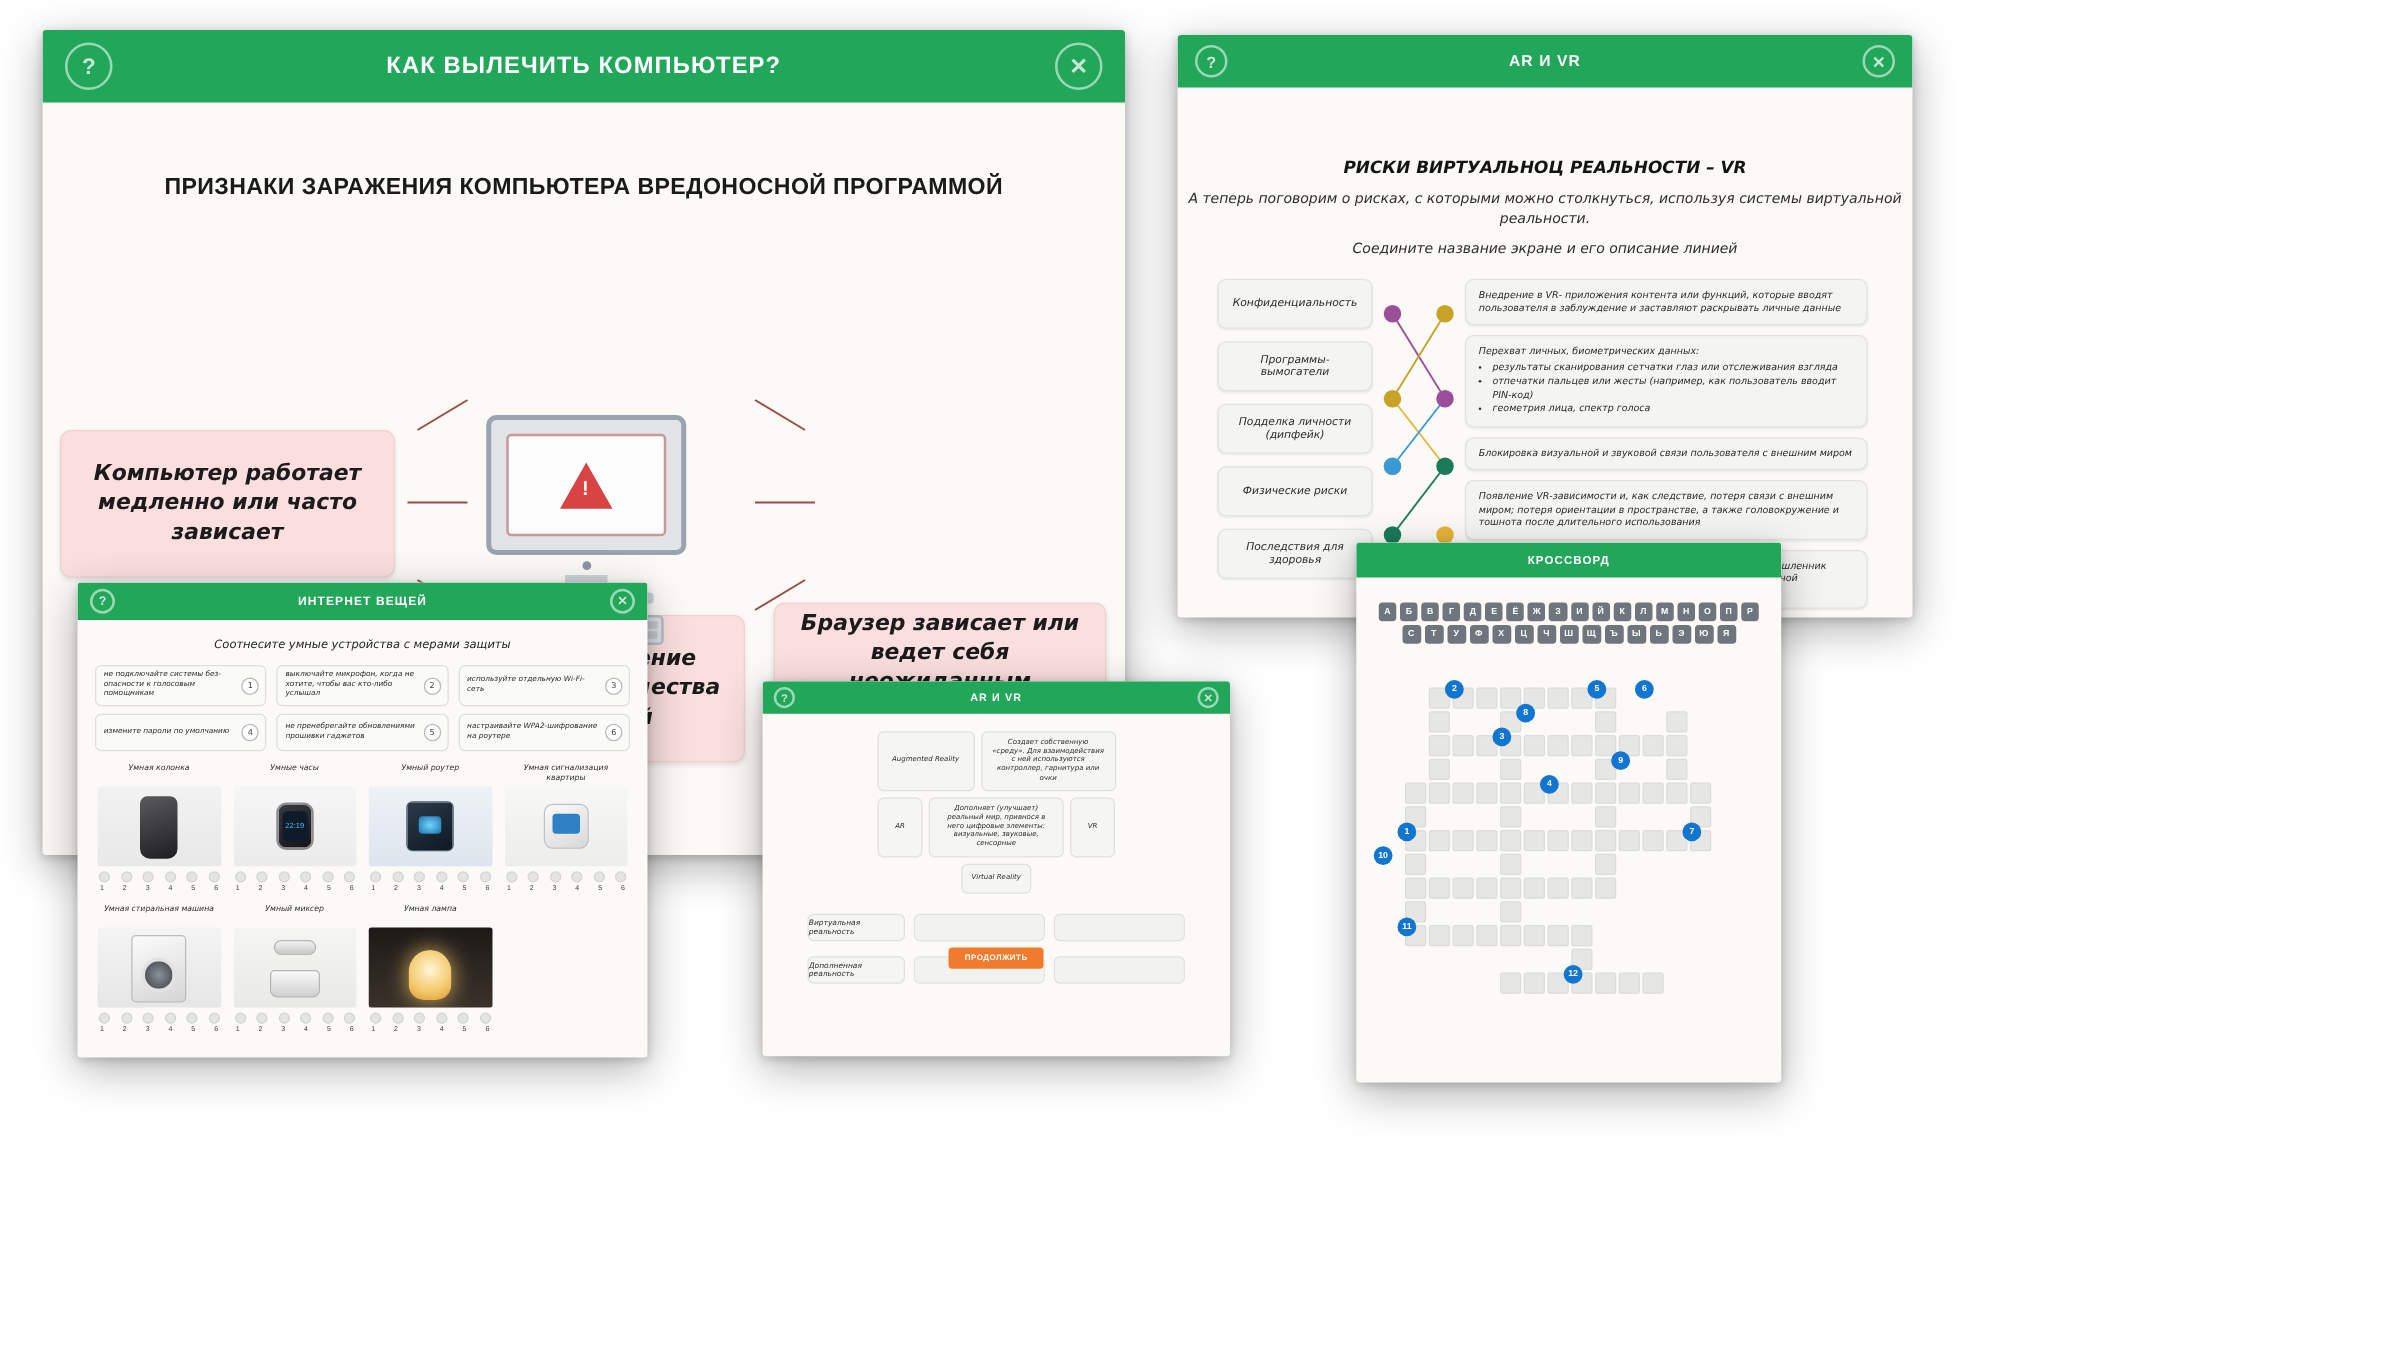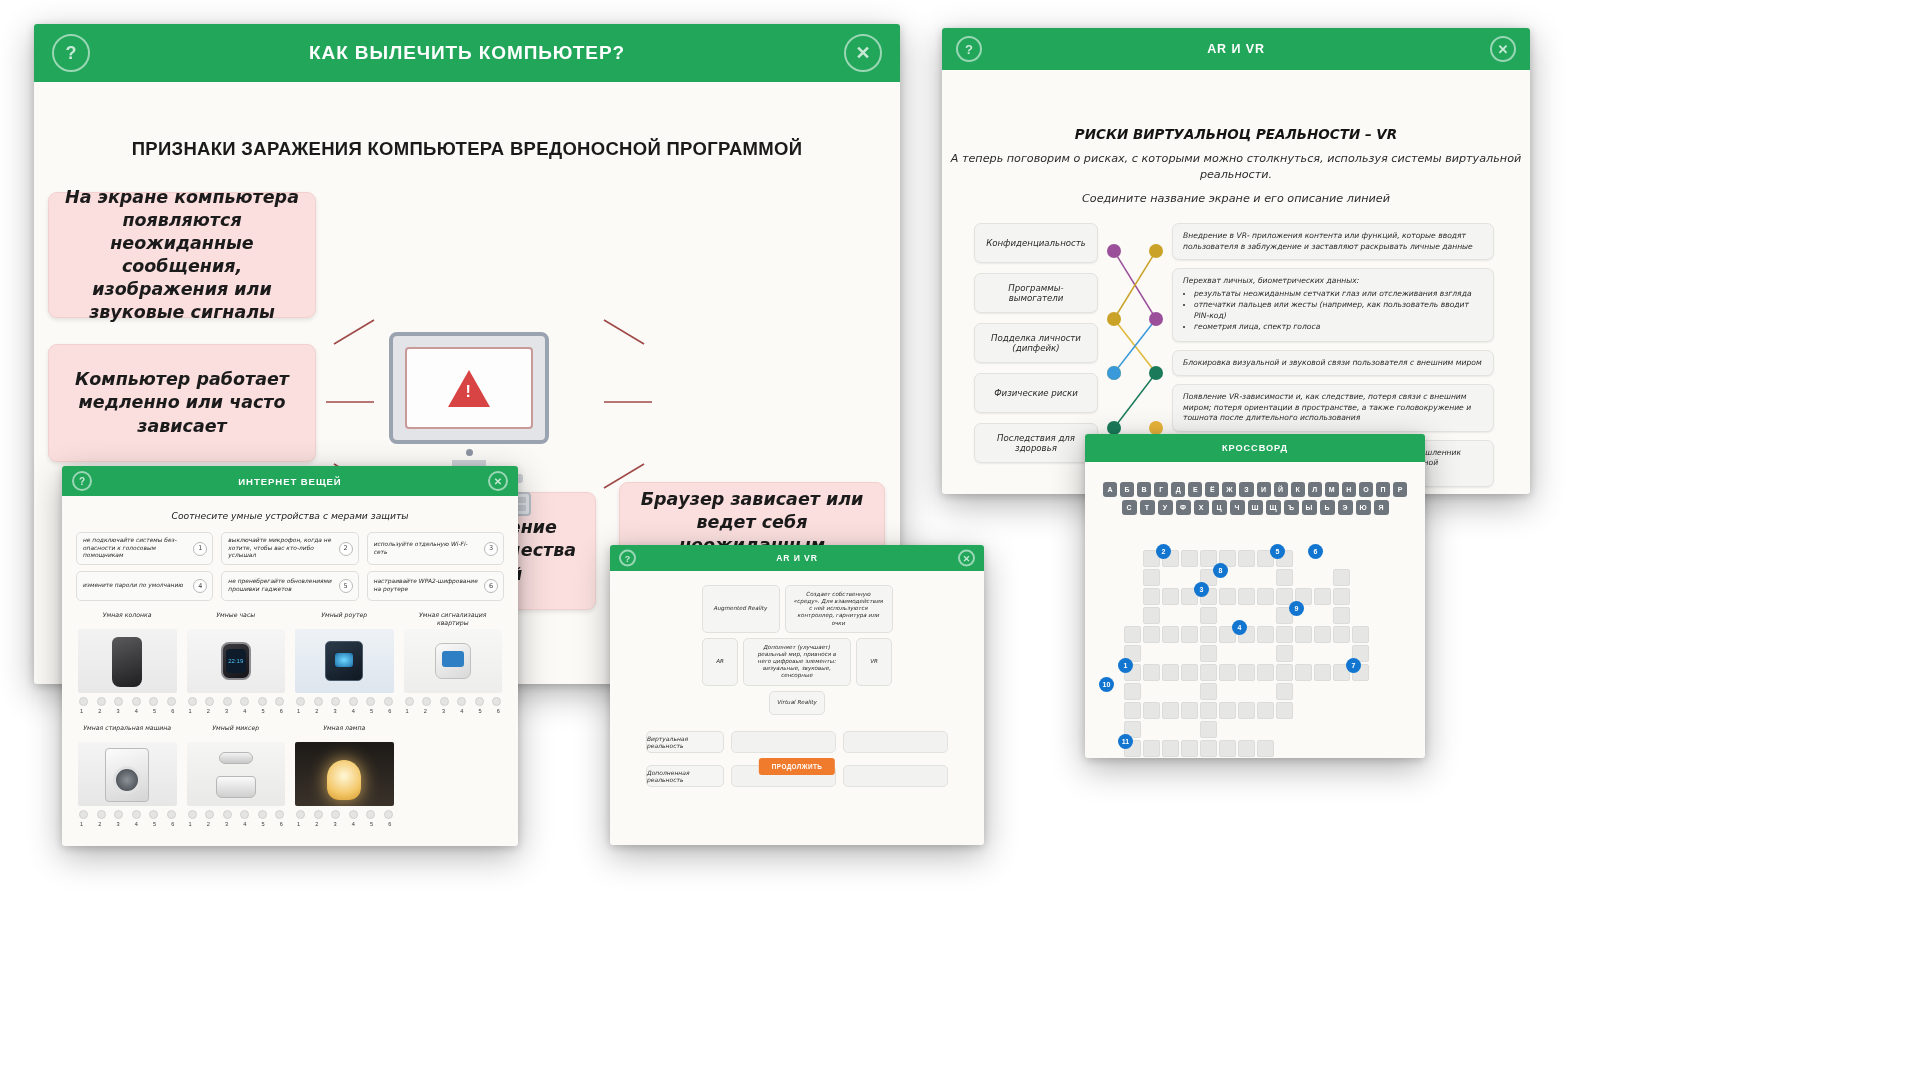--- a/index.html
+++ b/index.html
@@ -350,21 +350,21 @@
   }
   .btn-continue {
     position: absolute; left: 50%; bottom: 12px; transform: translateX(-50%);
     background: #f07b2d; color: #fff; border: none; border-radius: 3px;
     padding: 5px 13px; font-size: 6.4px; font-weight: bold;
     letter-spacing: .4px; cursor: pointer;
     font-family: "Liberation Sans", sans-serif;
   }
 
   
-  #win-cross { left: 1085px; top: 434px; width: 340px; height: 324px; }
+  #win-cross { left: 1085px; top: 434px; width: 340px; height: 432px; }
   #win-cross .win-bar { height: 28px; }
   #win-cross .win-title { font-size: 9.2px; }
   .kb-rows { padding: 20px 18px 0; }
   .kb-row { display: flex; justify-content: center; gap: 3px; margin-bottom: 3px; }
   .kb-key {
     width: 15px; height: 15px; border-radius: 3px;
     background: #6f757c; color: #fff;
     display: flex; align-items: center; justify-content: center;
     font-size: 7px; font-weight: bold; cursor: pointer;
     font-family: "Liberation Sans", sans-serif;
@@ -402,23 +402,20 @@
             <line x1="300" y1="152" x2="340" y2="128"></line>
             <line x1="570" y1="128" x2="610" y2="152"></line>
             <line x1="292" y1="210" x2="340" y2="210"></line>
             <line x1="570" y1="210" x2="618" y2="210"></line>
             <line x1="300" y1="272" x2="340" y2="296"></line>
             <line x1="570" y1="296" x2="610" y2="272"></line>
             <line x1="432" y1="300" x2="432" y2="330"></line>
           </g>
         </svg>
 
-        <div class="sign-card sc-1">
-          <p>На экране компьютера появляются неожиданные сообщения, изображения или звуковые сигналы</p>
-        </div>
         <div class="sign-card sc-4">
           <p>Компьютер работает медленно или часто зависает</p>
         </div>
         <div class="sign-card sc-6">
           <p>Частое появление большого количества сообщений</p>
         </div>
         <div class="sign-card sc-7">
           <p>Браузер зависает или ведет себя неожиданным образом. Например, вы не</p>
         </div>
 
@@ -497,21 +494,21 @@
           <div class="vr-chip">Последствия для здоровья</div>
         </div>
 
         <div class="vr-right-col">
           <div class="vr-desc" style="margin-bottom:8px;min-height:36px">
             <span>Внедрение в VR- приложения контента или функций, которые вводят пользователя в заблуждение и заставляют раскрывать личные данные</span>
           </div>
           <div class="vr-desc" style="margin-bottom:8px">
             <span>Перехват личных, биометрических данных:</span>
             <ul>
-              <li>результаты неожиданным сетчатки глаз или отслеживания взгляда</li>
+              <li>результаты сканирования сетчатки глаз или отслеживания взгляда</li>
               <li>отпечатки пальцев или жесты (например, как пользователь вводит PIN-код)</li>
               <li>геометрия лица, спектр голоса</li>
             </ul>
           </div>
           <div class="vr-desc" style="margin-bottom:8px;min-height:26px">
             <span>Блокировка визуальной и звуковой связи пользователя с внешним миром</span>
           </div>
           <div class="vr-desc" style="margin-bottom:8px;min-height:38px">
             <span>Появление VR-зависимости и, как следствие, потеря связи с внешним миром; потеря ориентации в пространстве, а также головокружение и тошнота после длительного использования</span>
           </div>

